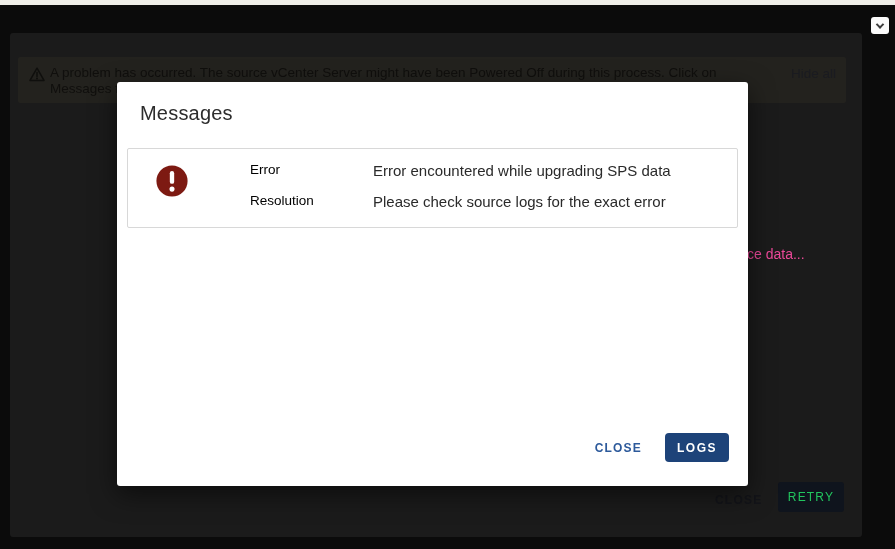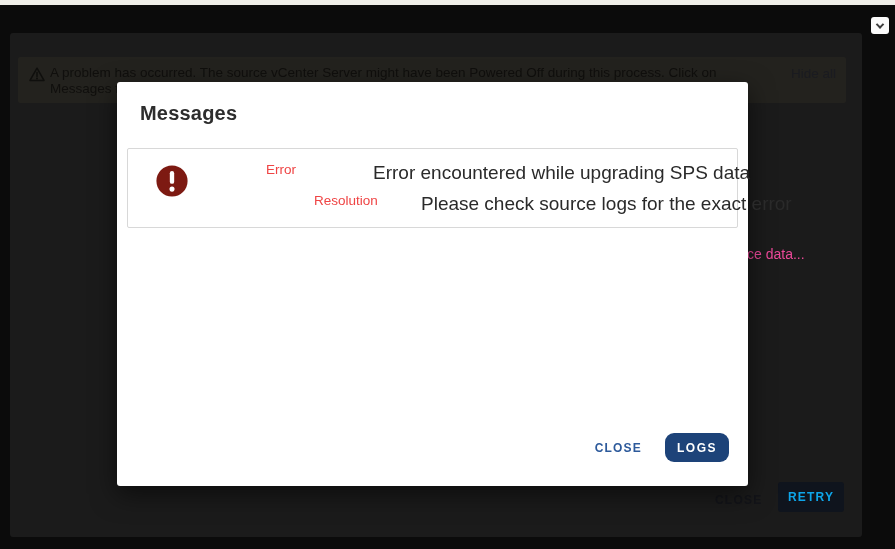--- a/index.html
+++ b/index.html
@@ -69,72 +69,72 @@
   .bg-close {
     position: absolute; left: 705px; top: 460px;
     font-size: 12px; letter-spacing: 1.2px; font-weight: 600;
     color: #131419; cursor: pointer;
   }
   .bg-retry {
     position: absolute; left: 768px; top: 449px;
     width: 66px; height: 30px;
     background: #0f141d; border-radius: 3px; border: none;
     font-family: "Liberation Sans", sans-serif;
-    font-size: 12px; letter-spacing: 1.2px; font-weight: 700;
-    color: #0ea5e9; cursor: pointer;
+    font-size: 12px; letter-spacing: 1.2px; font-weight: 400;
+    color: #22c55e; cursor: pointer;
   }
 
   
   .modal {
     position: absolute; left: 117px; top: 82px;
     width: 631px; height: 404px;
     background: var(--modal-bg, #ffffff);
     border-radius: 3px;
     box-shadow: 0 8px 26px rgba(0,0,0,0.55);
     z-index: 10;
   }
   .modal-title {
     position: absolute; left: 23px; top: 20px;
-    font-size: 20px; font-weight: 700; color: #2d2d2d;
+    font-size: 20px; font-weight: 400; color: #2d2d2d;
     letter-spacing: 0.2px;
   }
   .error-card {
     position: absolute; left: 10px; top: 66px;
     width: 611px; height: 80px;
     border: 1px solid #d8d8d8; border-radius: 2px;
     background: #ffffff;
   }
   .error-icon { position: absolute; left: 27px; top: 15px; }
   .row-label {
-    position: absolute; left: 138px;
-    font-size: 13.5px; color: #ef4444;
+    position: absolute; left: 122px;
+    font-size: 13.5px; color: #000000;
   }
   .row-value {
     position: absolute; left: 245px;
-    font-size: 19px; color: #2a2a2a; white-space: nowrap;
+    font-size: 15px; color: #2a2a2a; white-space: nowrap;
   }
   .row1 { top: 13px; }
-  .row2 { top: 44px; margin-left: 48px; }
+  .row2 { top: 44px; }
 
   .modal-actions {
     position: absolute; right: 19px; top: 351px;
     height: 29px;
     display: flex; align-items: center; gap: 23px;
   }
   .btn-text {
     background: none; border: none; cursor: pointer;
     font-family: "Liberation Sans", sans-serif;
     font-size: 12px; letter-spacing: 1.2px; font-weight: 600;
     color: var(--link-blue, #2d5a9b);
     padding: 0;
   }
   .btn-primary {
     width: 64px; height: 29px;
     background: var(--accent-blue, #1d4379);
-    border: none; border-radius: 9px; cursor: pointer;
+    border: none; border-radius: 4px; cursor: pointer;
     font-family: "Liberation Sans", sans-serif;
     font-size: 12px; letter-spacing: 1.5px; font-weight: 600;
     color: #ffffff;
     display: flex; align-items: center; justify-content: center;
   }
 </style>
 </head>
 <body>
 
 <div class="screen">

